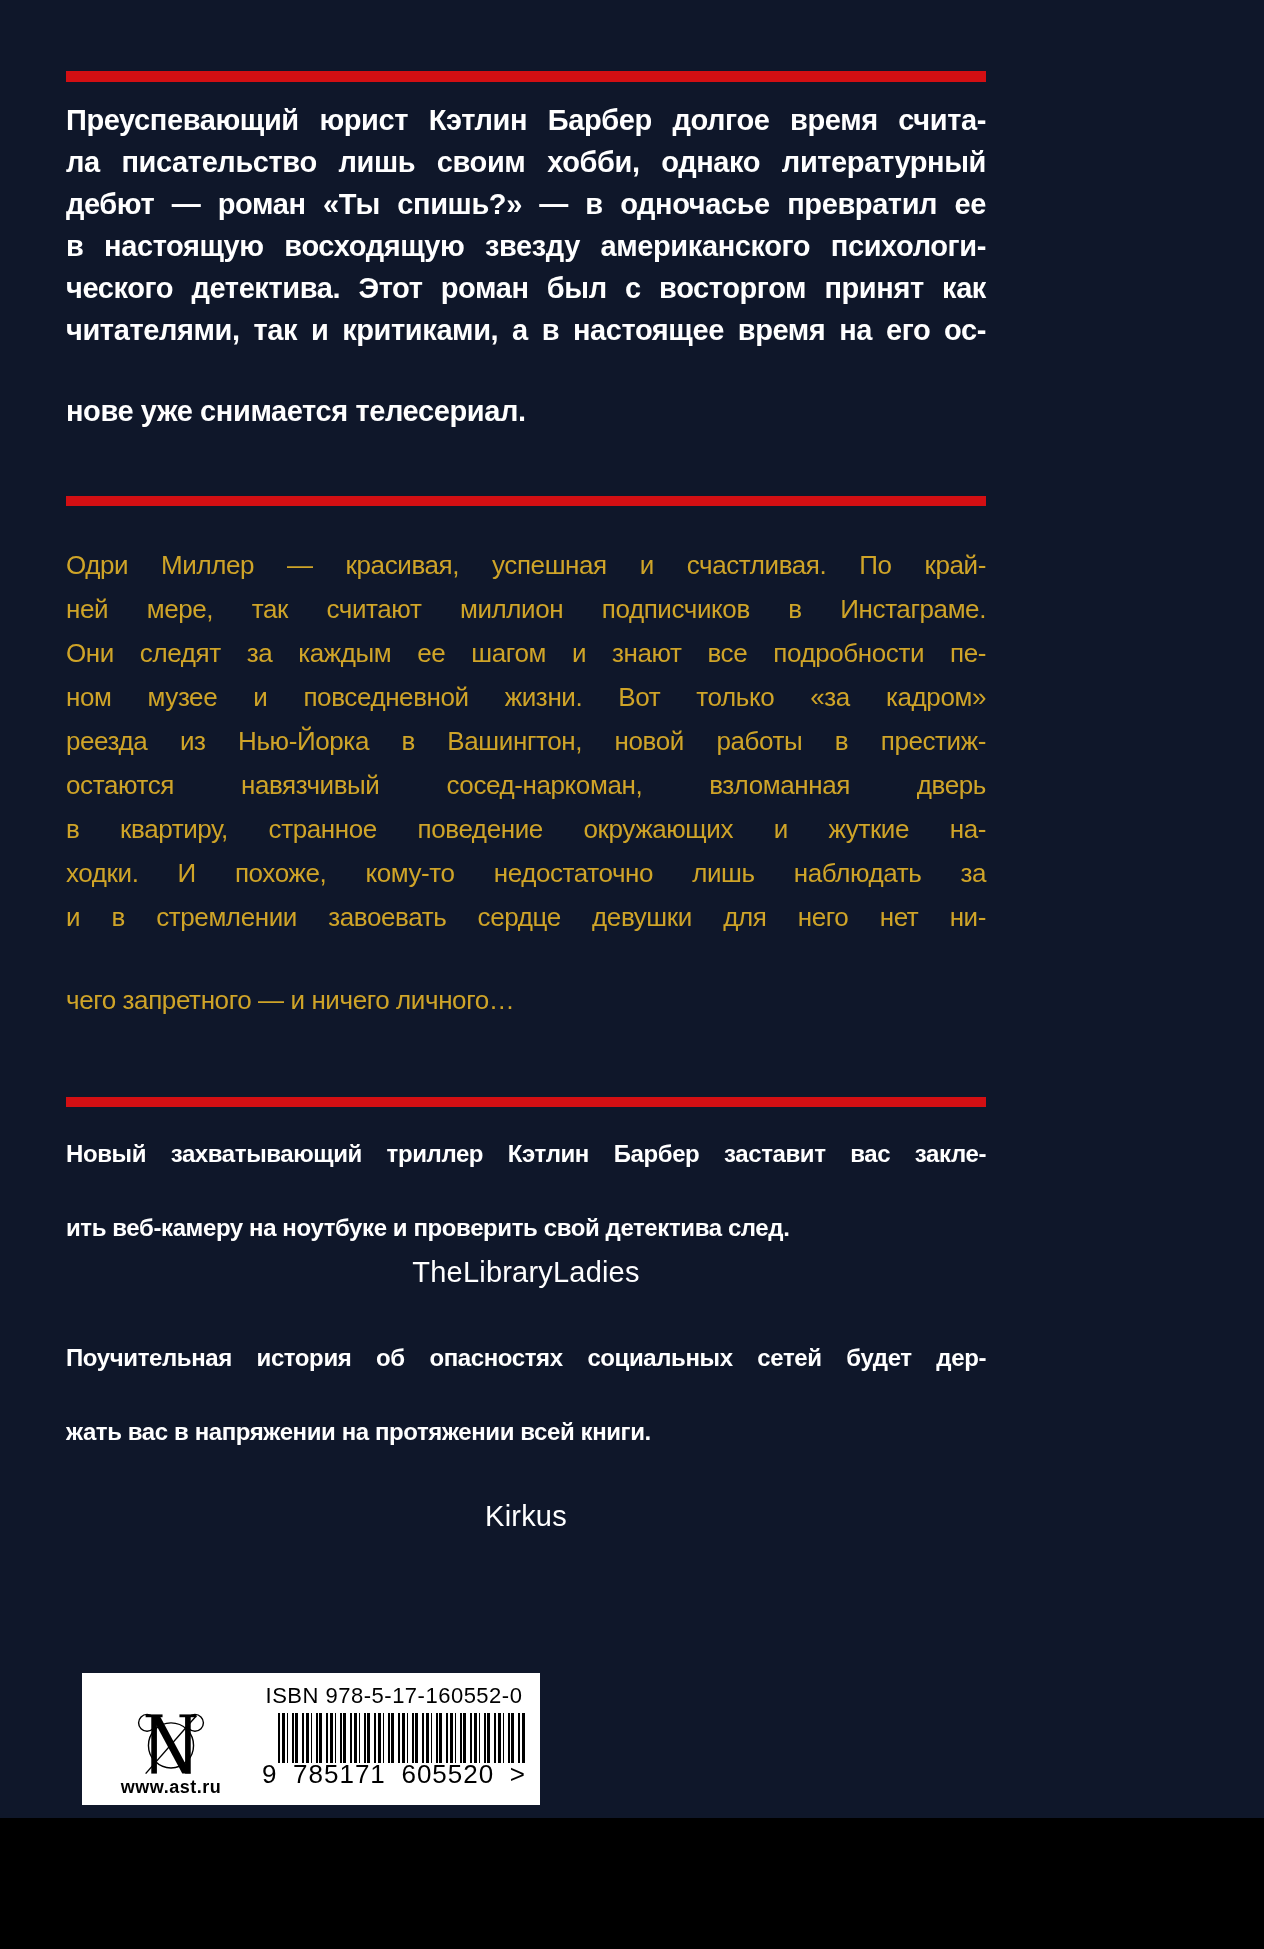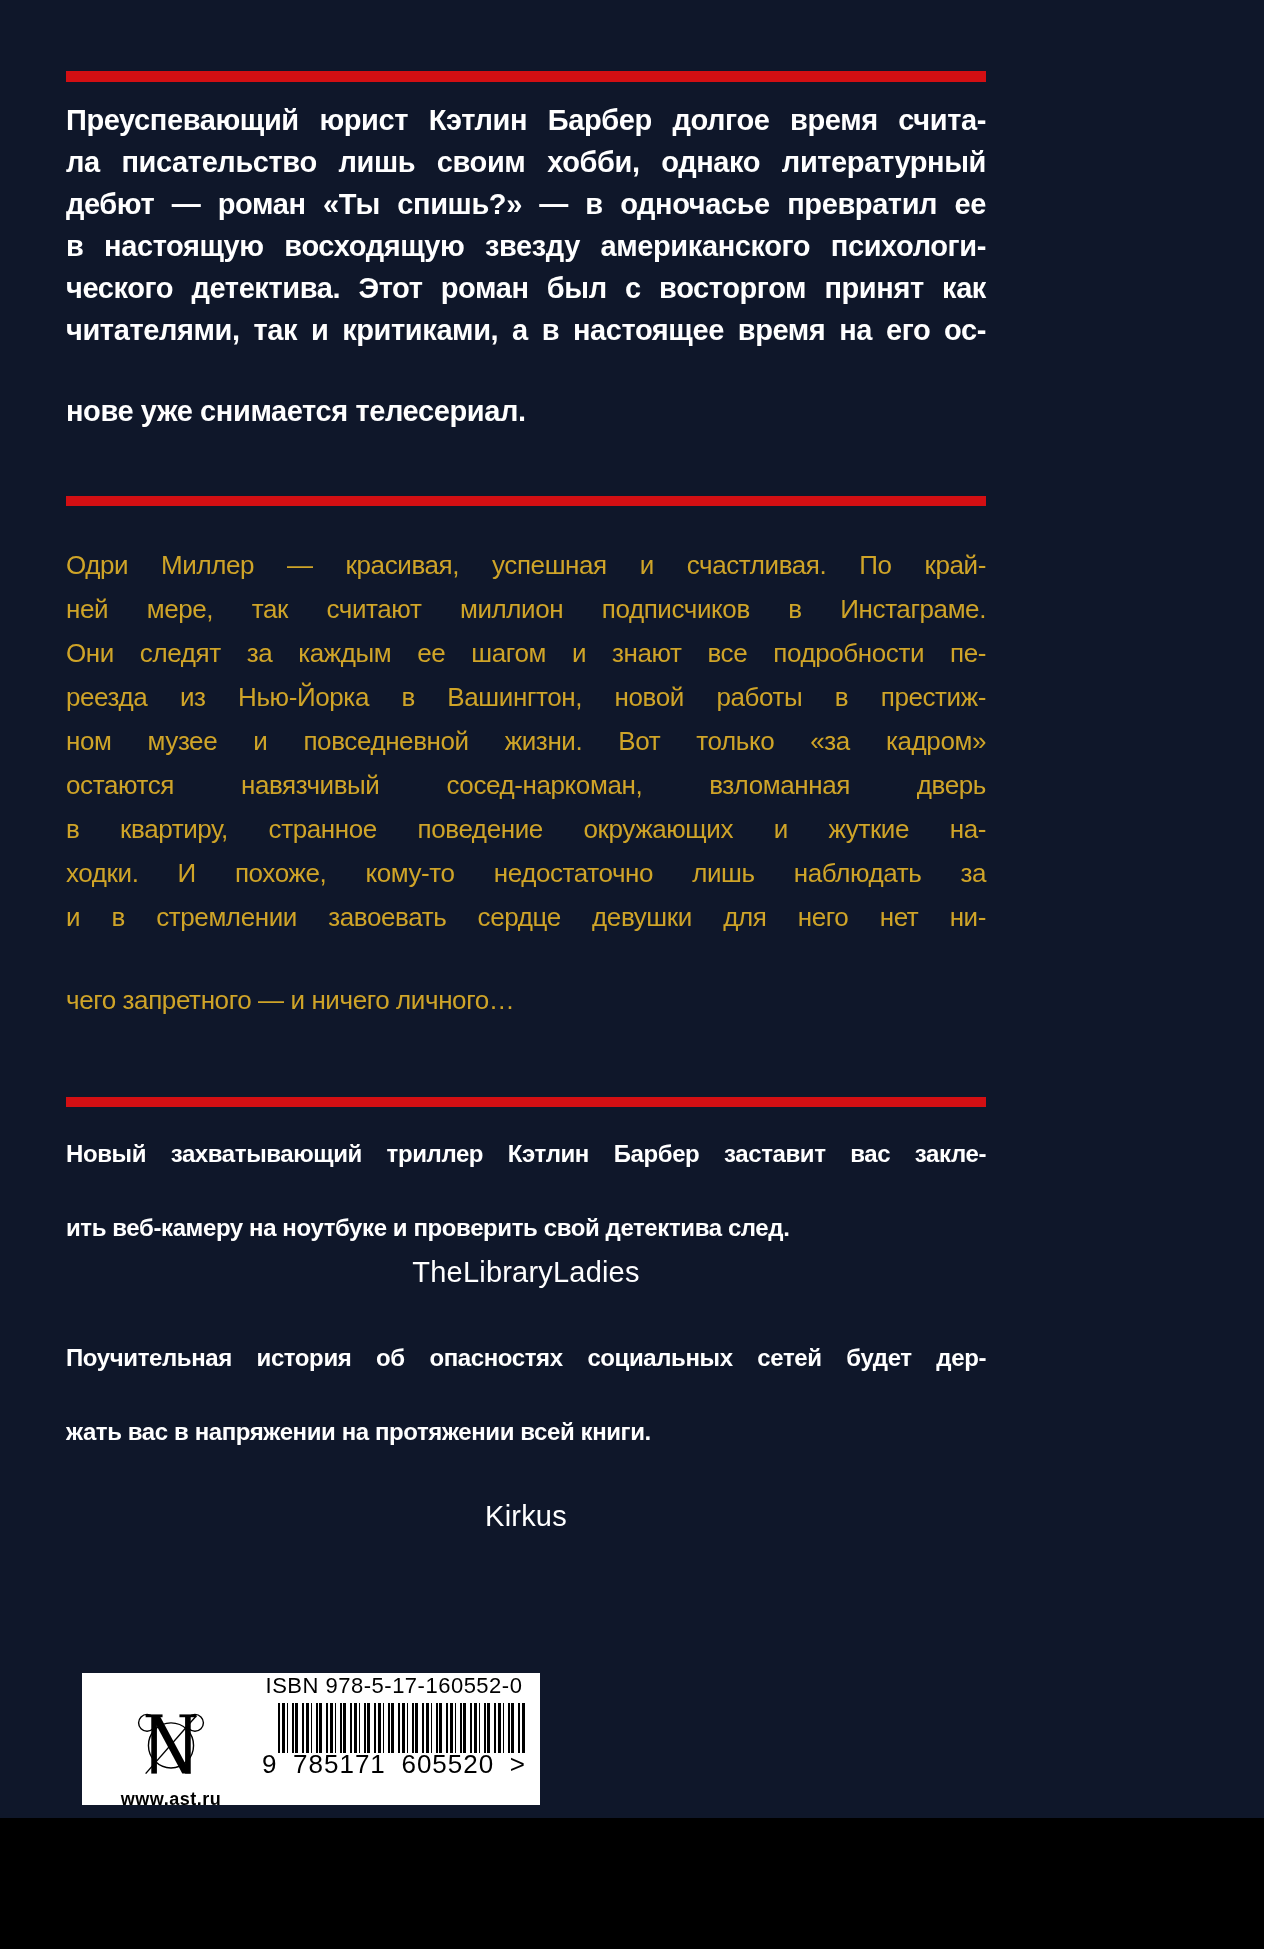--- a/index.html
+++ b/index.html
@@ -28,23 +28,23 @@
   #attr1 { top:1256px; }
   #attr2 { top:1500px; }
 
   #barcode-panel {
     position:absolute; left:82px; top:1673px; width:458px; height:132px;
     background:#ffffff; color:#000; display:flex; flex-direction:row;
   }
   .logo-cell { width:178px; display:flex; flex-direction:column; align-items:center;
                justify-content:flex-start; padding-top:40px; box-sizing:border-box; }
   .logo-cell svg { display:block; }
-  .website { font-size:18px; font-weight:bold; letter-spacing:0.5px; margin-top:14px; }
+  .website { font-size:18px; font-weight:bold; letter-spacing:0.5px; margin-top:2px; }
   .ean-cell { flex:1; display:flex; flex-direction:column; align-items:stretch;
-              padding:0 14px 6px 2px; box-sizing:border-box; }
+              padding:10px 14px 6px 2px; box-sizing:border-box; }
   .isbn { font-size:22px; text-align:center; letter-spacing:0.5px; white-space:nowrap; }
   .bars-row { display:flex; margin-top:4px; align-items:stretch; }
   .bars {
     flex:1; height:50px; margin-left:16px;
     background:repeating-linear-gradient(90deg,
       #000 0 2px, #fff 2px 4px, #000 4px 7px, #fff 7px 9px,
       #000 9px 10px, #fff 10px 14px, #000 14px 16px, #fff 16px 17px,
       #000 17px 20px, #fff 20px 24px);
   }
   .digits-row { display:flex; justify-content:space-between; align-items:flex-start;
@@ -66,22 +66,22 @@
       <div class="tline">читателями, так и критиками, а в настоящее время на его ос-</div>
       <div class="tline last">нове уже снимается телесериал.</div>
     </div>
 
   <div id="rule-mid" class="rule"></div>
 
   <div id="synopsis" class="col para">
       <div class="tline">Одри Миллер — красивая, успешная и счастливая. По край-</div>
       <div class="tline">ней мере, так считают миллион подписчиков в Инстаграме.</div>
       <div class="tline">Они следят за каждым ее шагом и знают все подробности пе-</div>
+      <div class="tline">ном музее и повседневной жизни. Вот только «за кадром»</div>
       <div class="tline">реезда из Нью-Йорка в Вашингтон, новой работы в престиж-</div>
-      <div class="tline">ном музее и повседневной жизни. Вот только «за кадром»</div>
       <div class="tline">остаются навязчивый сосед-наркоман, взломанная дверь</div>
       <div class="tline">в квартиру, странное поведение окружающих и жуткие на-</div>
       <div class="tline">ходки. И похоже, кому-то недостаточно лишь наблюдать за</div>
       <div class="tline">и в стремлении завоевать сердце девушки для него нет ни-</div>
       <div class="tline last">чего запретного — и ничего личного…</div>
     </div>
 
   <div id="rule-bot" class="rule"></div>
 
   <div id="quote1" class="col para quote">

